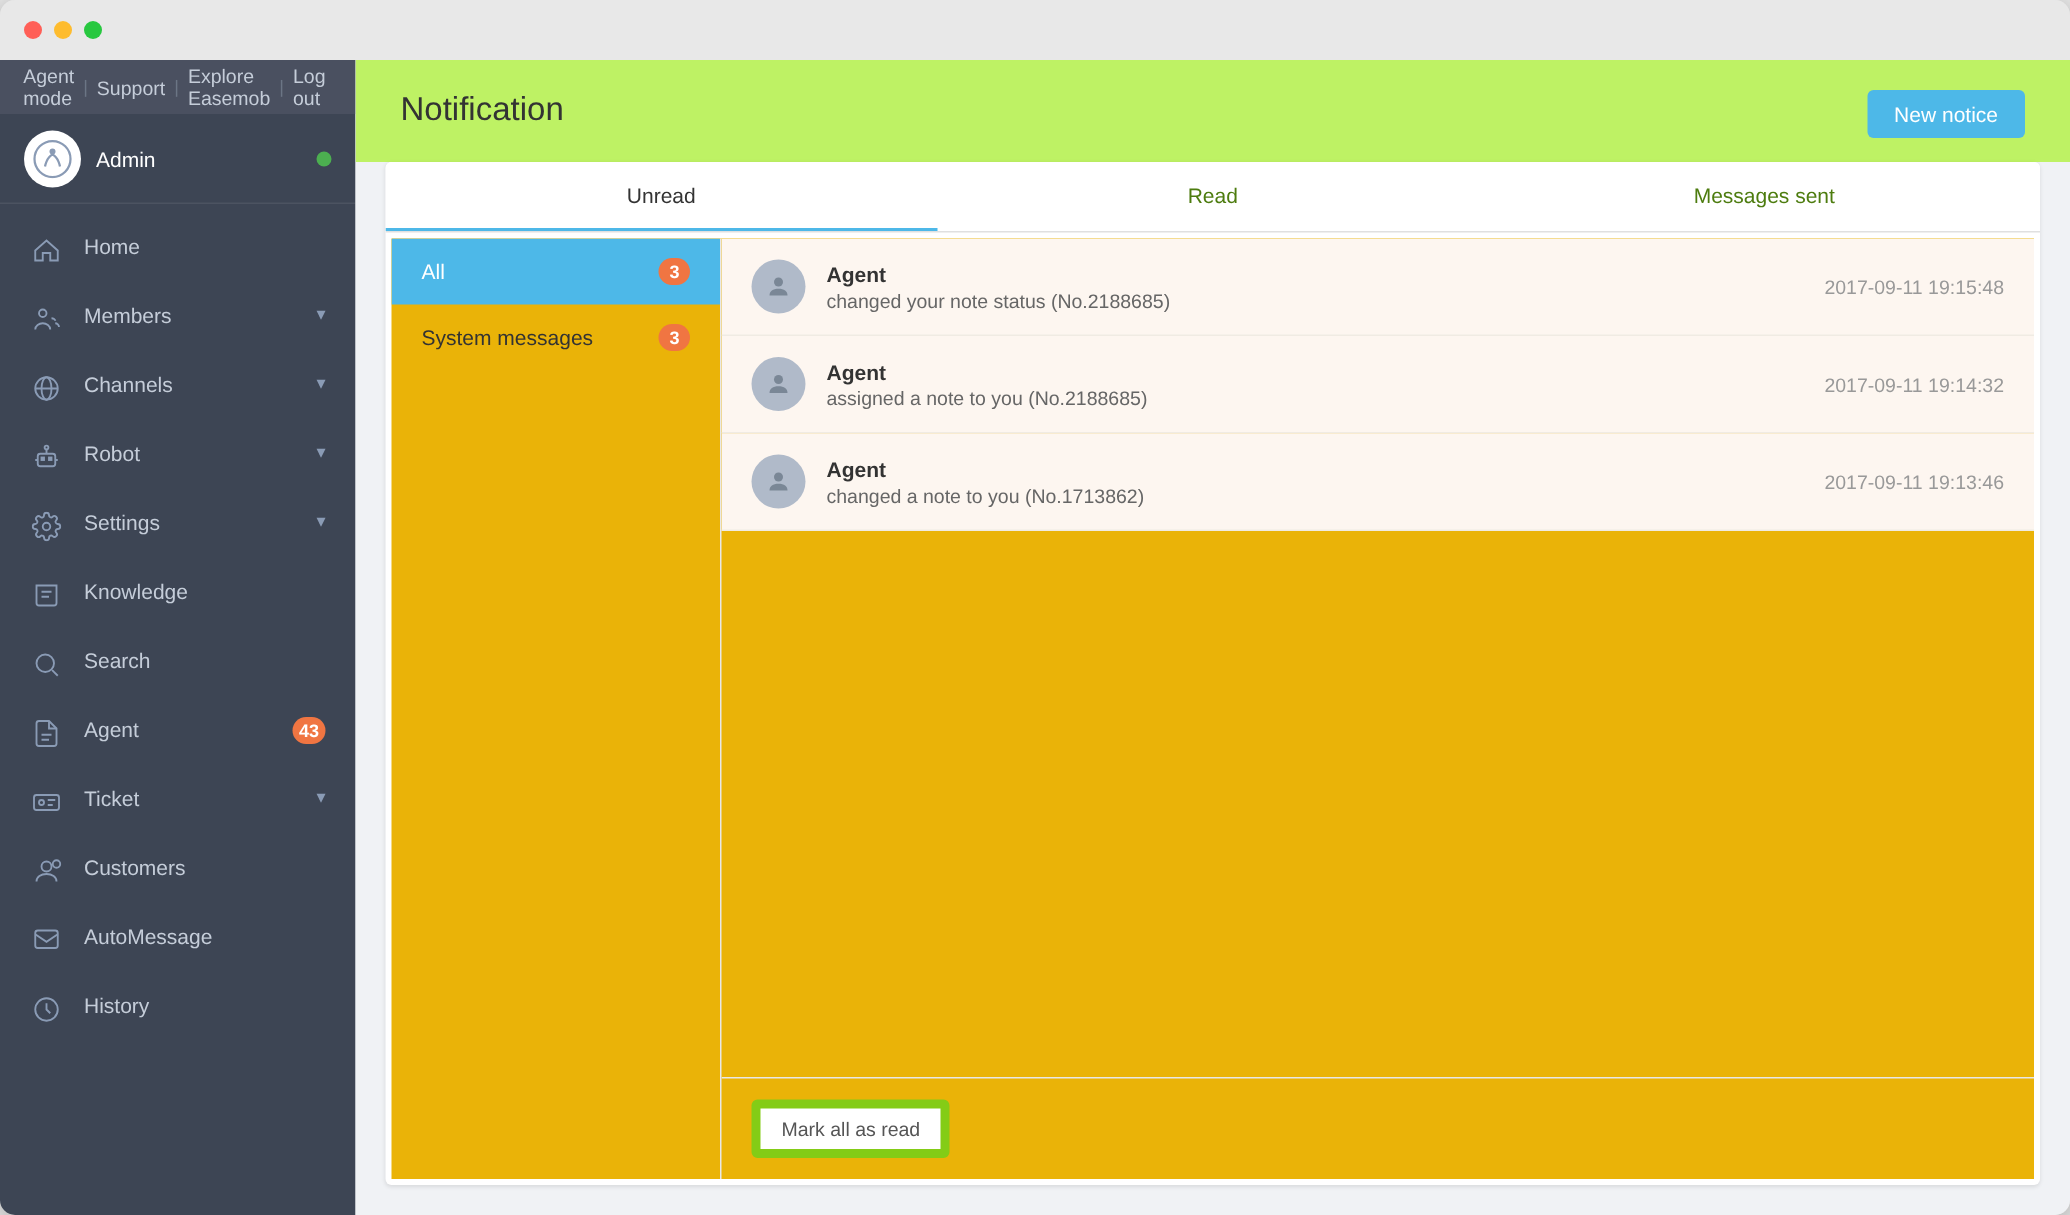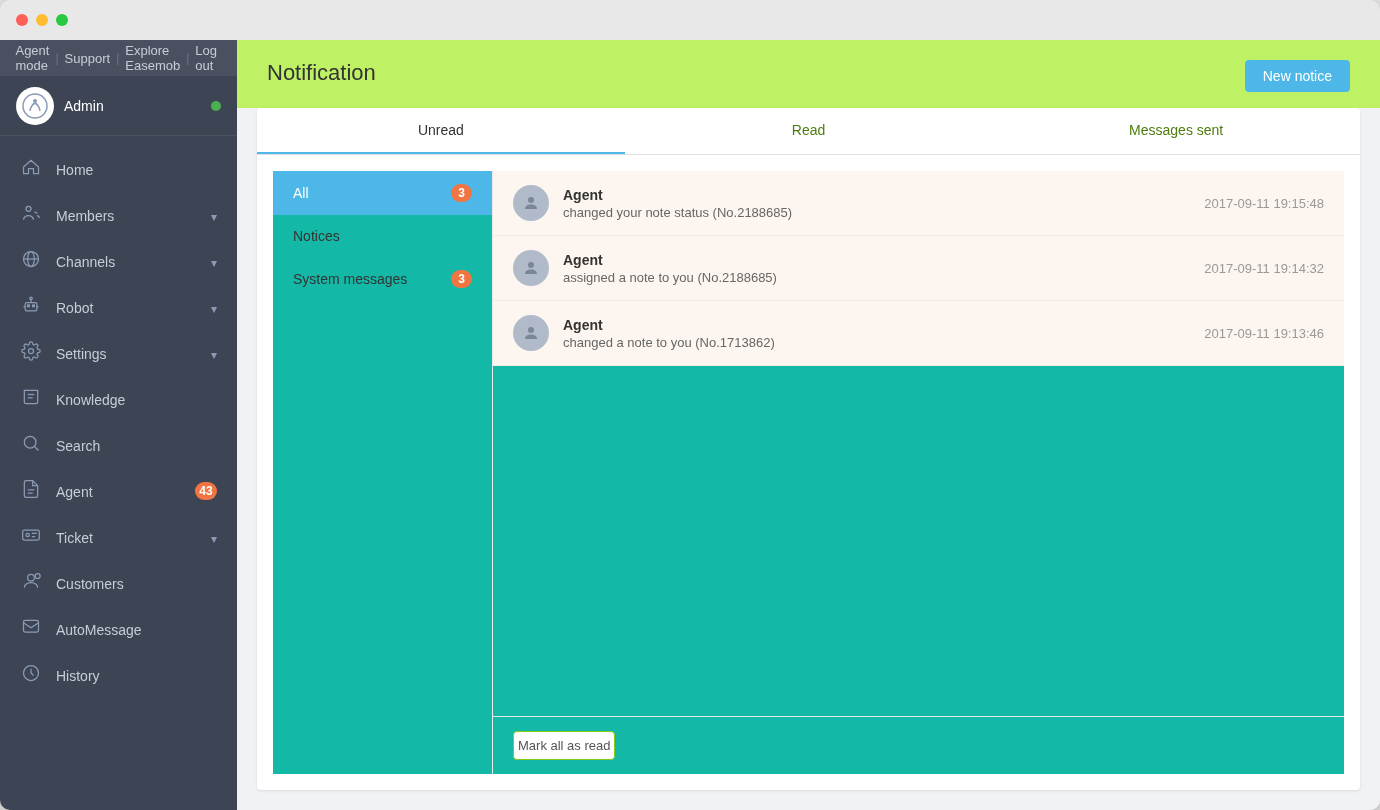--- a/index.html
+++ b/index.html
@@ -82,21 +82,21 @@
     }
 
     .nav-items {
       flex: 1;
       overflow-y: auto;
       padding: 8px 0;
     }
 
     .nav-item {
       display: flex;
-      align-items: flex-end;
+      align-items: flex-start;
       padding: 12px 20px;
       color: #b0bac9;
       cursor: pointer;
       gap: 14px;
       position: relative;
     }
 
     .nav-icon {
       width: 22px;
       height: 22px;
@@ -201,22 +201,22 @@
       border-bottom: 2px solid #4db8e8;
       color: #333;
       font-weight: 500;
     }
 
     
     .content-area {
       flex: 1;
       display: flex;
       overflow: hidden;
-      background: #14b8a6;
-      margin: 16px;
+      background: #eab308;
+      margin: 4px;
     }
 
     
     .left-panel {
       width: 220px;
       border-right: 1px solid #e8e8e8;
       flex-shrink: 0;
     }
 
     .filter-item {
@@ -302,22 +302,22 @@
     }
 
     
     .bottom-bar {
       padding: 14px 20px;
       border-top: 1px solid #e8e8e8;
     }
 
     .mark-all-btn {
       background: white;
-      border: 1px solid #84cc16;
-      padding: 6px 4px;
+      border: 6px solid #84cc16;
+      padding: 6px 14px;
       border-radius: 4px;
       font-size: 13px;
       color: #555;
       cursor: pointer;
     }
 
     .notification-content {
       flex: 1;
       display: flex;
       flex-direction: column;
@@ -524,23 +524,20 @@
           <div class="tab">Read</div>
           <div class="tab">Messages sent</div>
         </div>
 
         <div class="content-area">
 
           <div class="left-panel">
             <div class="filter-item active">
               <span>All</span>
               <span class="filter-badge">3</span>
-            </div>
-            <div class="filter-item">
-              <span>Notices</span>
             </div>
             <div class="filter-item">
               <span>System messages</span>
               <span class="filter-badge">3</span>
             </div>
           </div>
 
           <div class="right-panel">
             <div class="messages-list">
 

